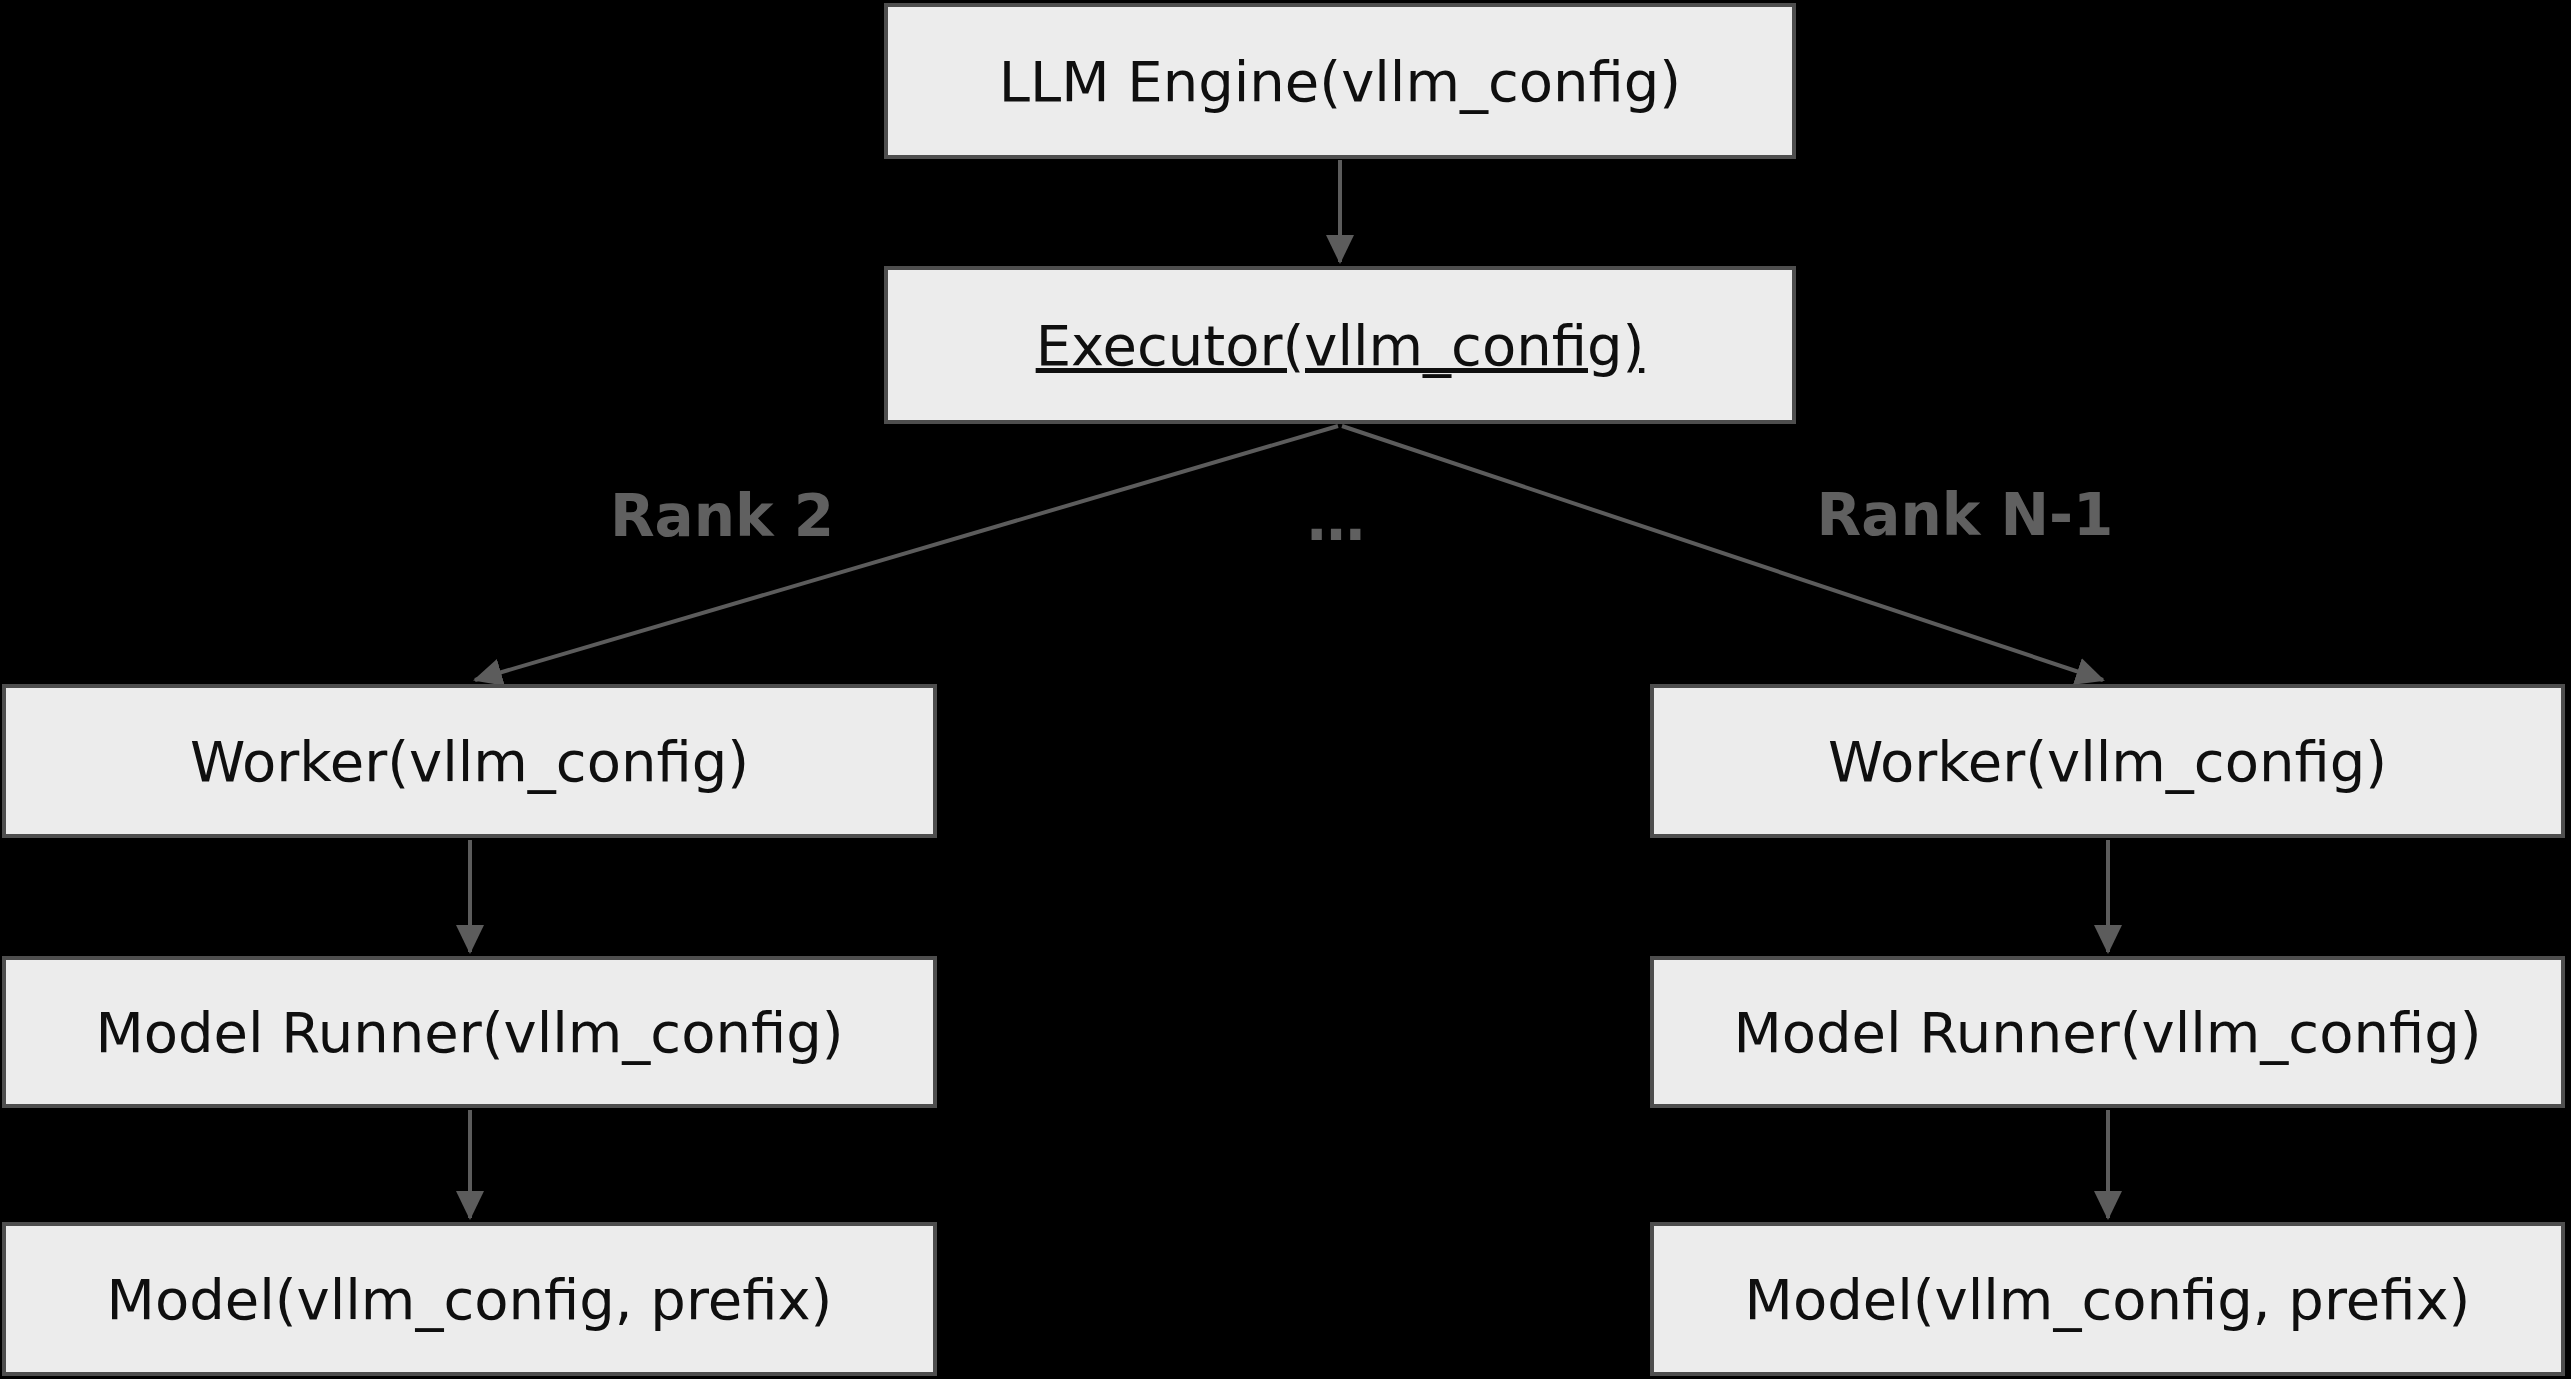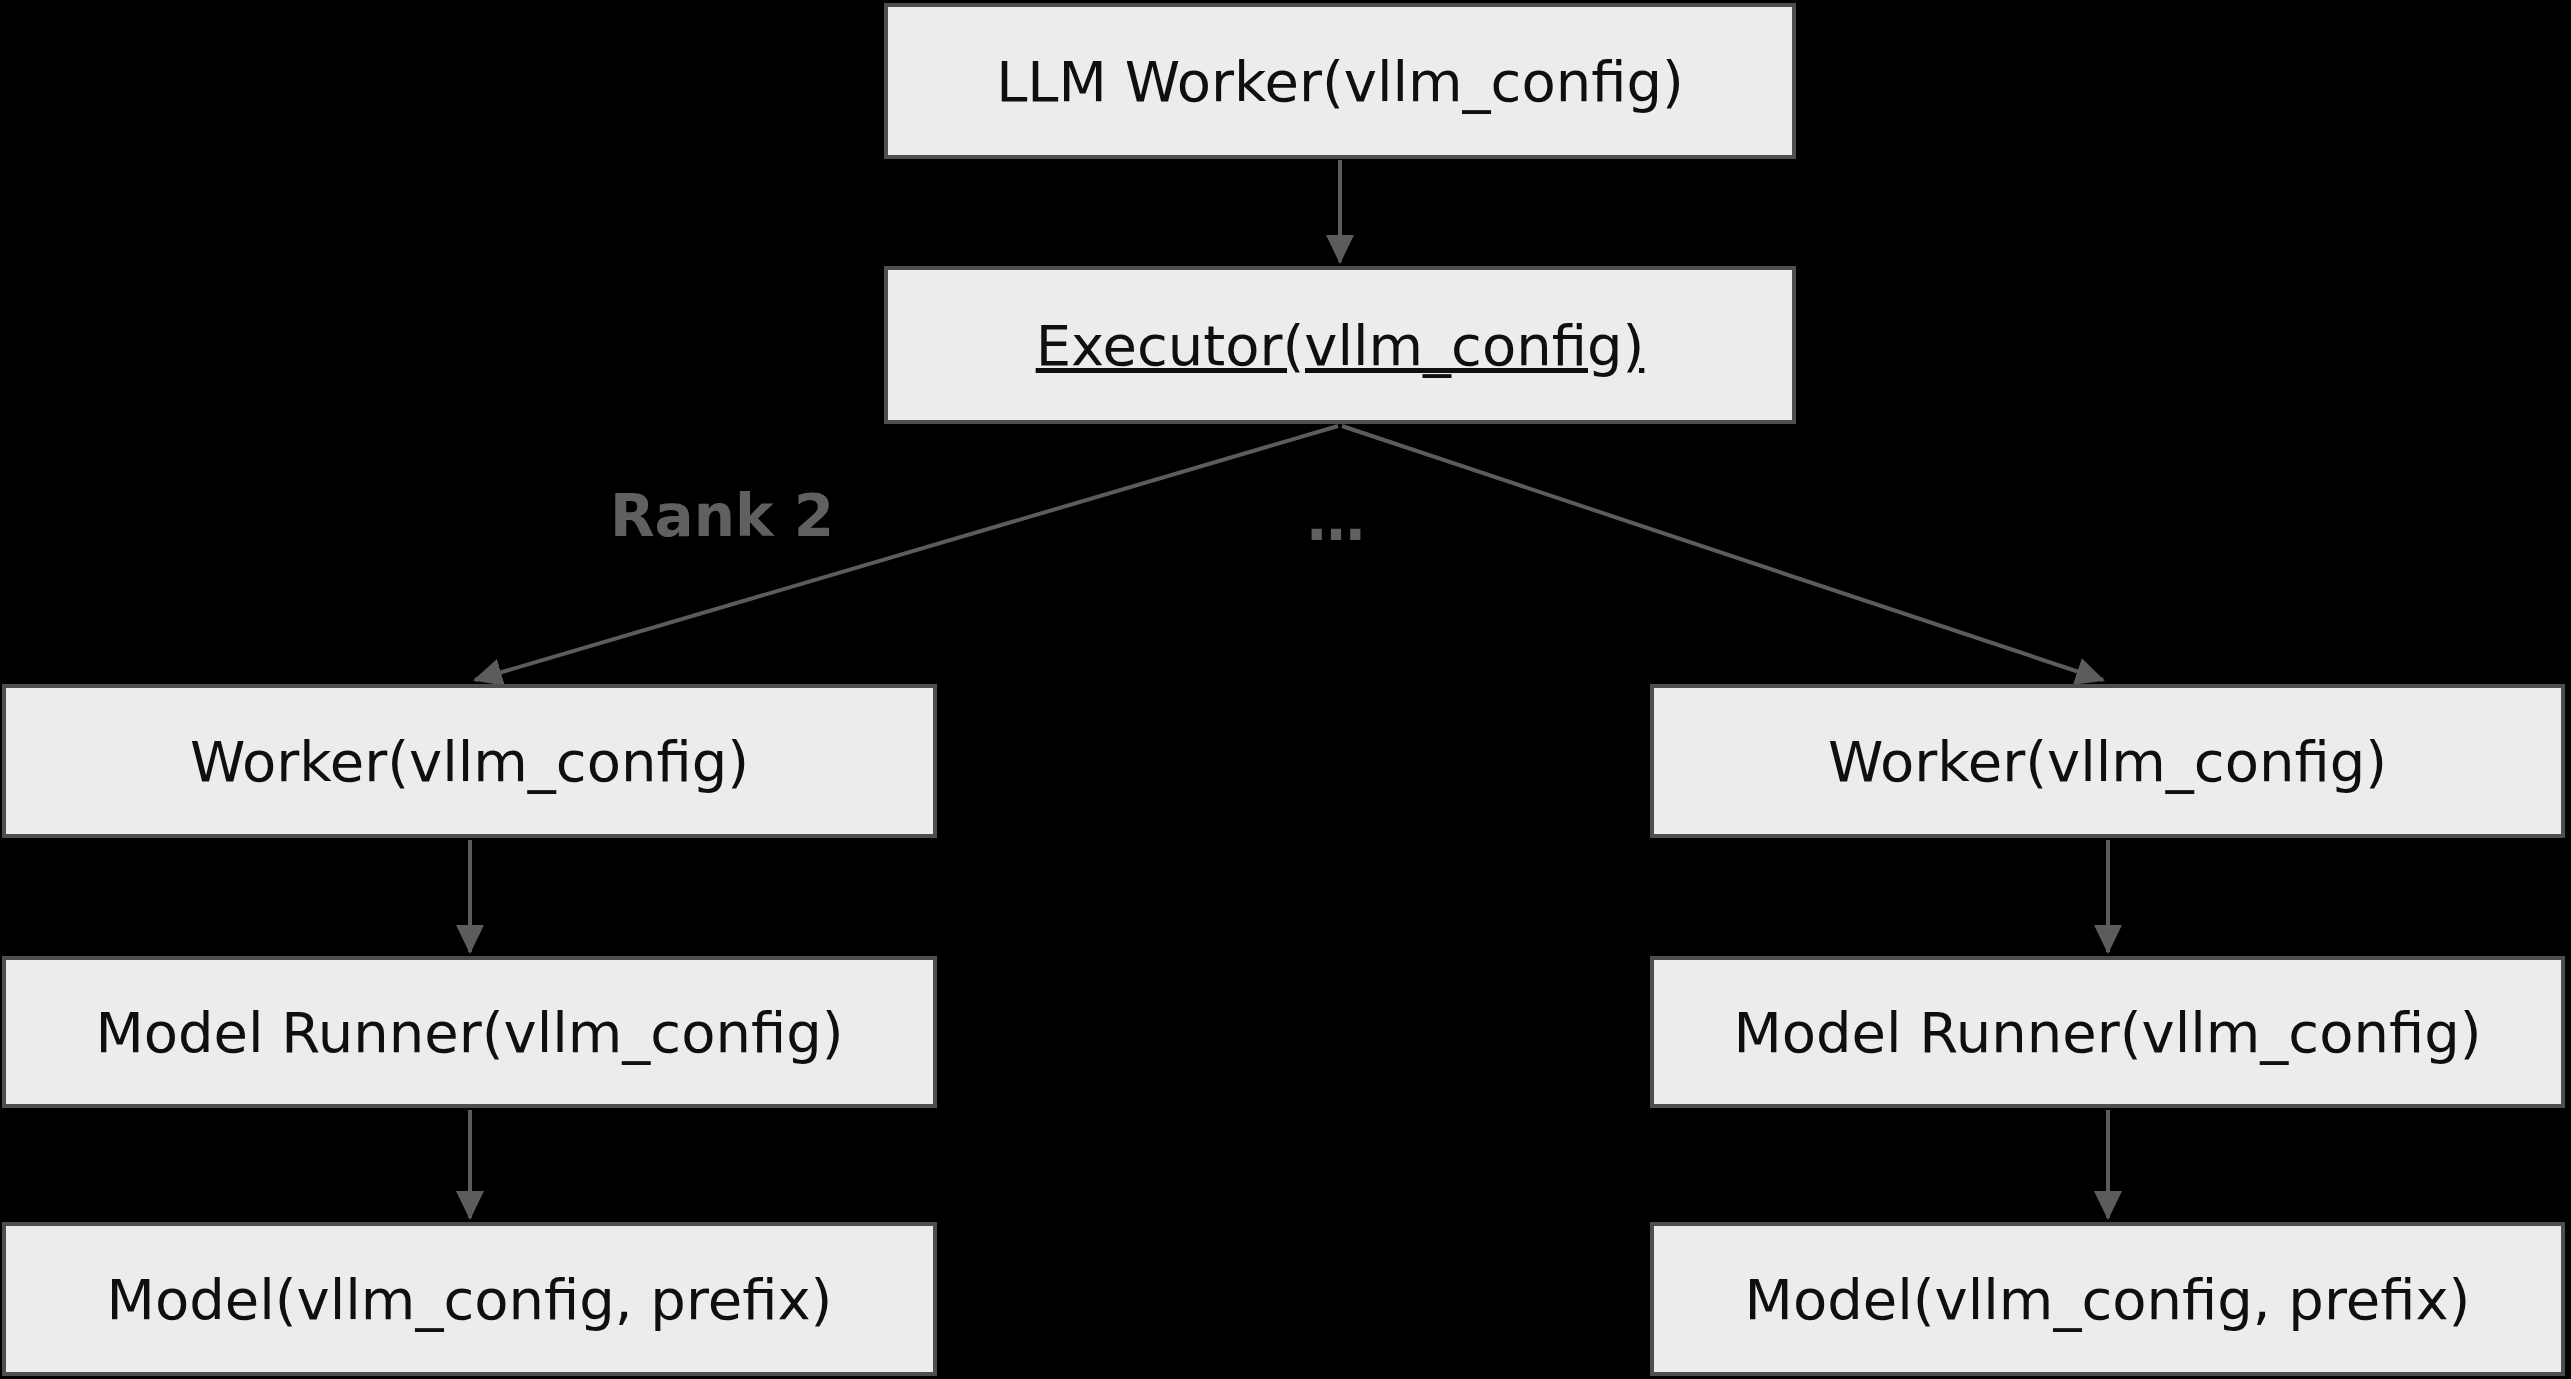--- a/index.html
+++ b/index.html
@@ -79,28 +79,29 @@
 
     <line x1="470" y1="840" x2="470" y2="952" stroke="#5c5c5c" stroke-width="4" marker-end="url(#arrow)"></line>
 
     <line x1="470" y1="1110" x2="470" y2="1218" stroke="#5c5c5c" stroke-width="4" marker-end="url(#arrow)"></line>
 
     <line x1="2108" y1="840" x2="2108" y2="952" stroke="#5c5c5c" stroke-width="4" marker-end="url(#arrow)"></line>
 
     <line x1="2108" y1="1110" x2="2108" y2="1218" stroke="#5c5c5c" stroke-width="4" marker-end="url(#arrow)"></line>
   </svg>
 
-  <div class="node n-llm-engine">LLM Worker(vllm_config)</div>
+  <div class="node n-llm-engine">LLM Engine(vllm_config)</div>
 
   <div class="node n-executor">Executor(vllm_config)</div>
 
   <div class="edge-label l-rank0">Rank 2</div>
 
   <div class="edge-label l-ellipsis">…</div>
 
+  <div class="edge-label l-rankn">Rank N-1</div>
 
   <div class="node n-worker-left">Worker(vllm_config)</div>
 
   <div class="node n-worker-right">Worker(vllm_config)</div>
 
   <div class="node n-runner-left">Model Runner(vllm_config)</div>
 
   <div class="node n-runner-right">Model Runner(vllm_config)</div>
 
   <div class="node n-model-left">Model(vllm_config, prefix)</div>

